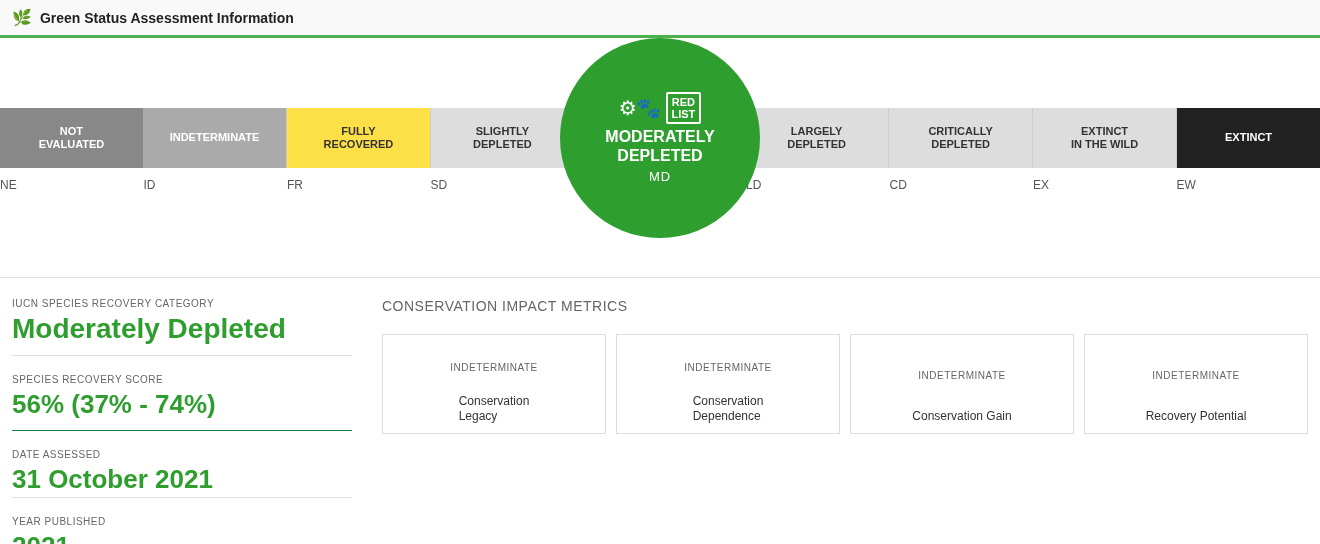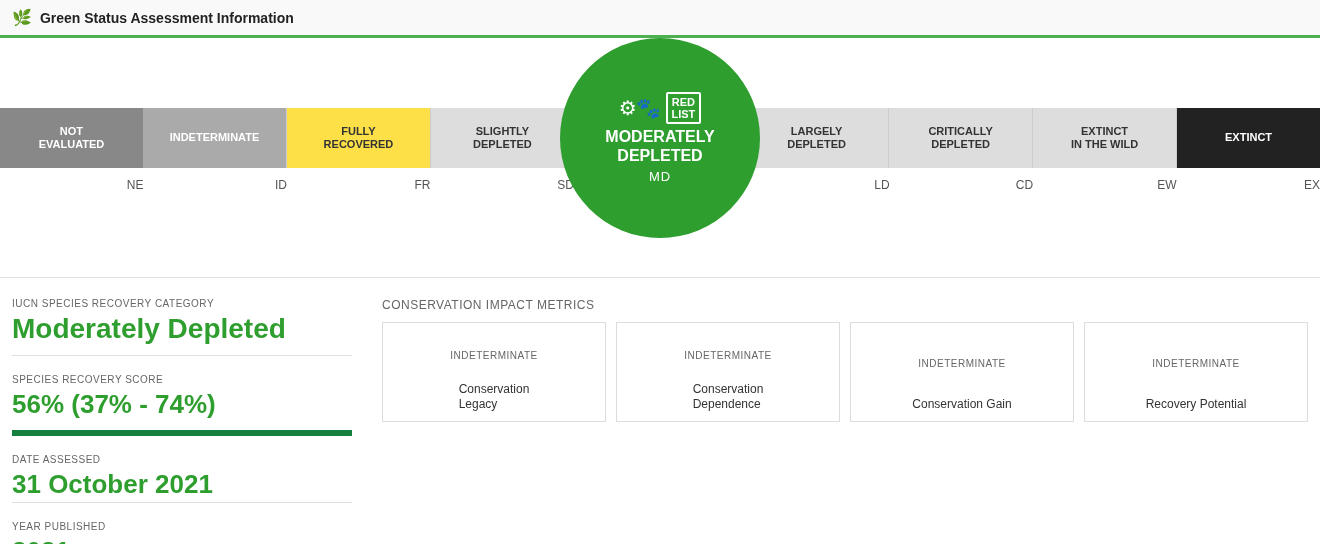--- a/index.html
+++ b/index.html
@@ -51,21 +51,21 @@
     .status-item.critically-depleted { background: #ddd; color: #333; border-right: 1px solid #ccc; }
     .status-item.extinct-in-wild { background: #ddd; color: #333; border-right: 1px solid #ccc; }
     .status-item.extinct { background: #222; color: #fff; }
 
     .abbreviations {
       display: flex;
       margin-top: 6px;
     }
     .abbr-item {
       flex: 1;
-      text-align: right;
+      text-align: left;
       font-size: 12px;
       color: #555;
       padding: 4px 0;
     }
     .abbr-item.md-abbr { flex: 1.2; }
 
     .circle-container {
       position: absolute;
       top: 0px;
       left: 50%;
@@ -147,46 +147,46 @@
       font-weight: bold;
       color: #2e9e2e;
       border-bottom: 1px solid #e0e0e0;
       padding-bottom: 10px;
     }
 
     .score-value {
       font-size: 26px;
       font-weight: bold;
       color: #2e9e2e;
-      border-bottom: 6px solid #15803d;
+      border-bottom: 1px solid #15803d;
       padding-bottom: 10px;
     }
 
     .date-value {
       font-size: 26px;
       font-weight: bold;
       color: #2e9e2e;
       border-bottom: 1px solid #e0e0e0;
       padding-bottom: 2px;
     }
 
     .year-value {
       font-size: 26px;
       font-weight: bold;
       color: #2e9e2e;
     }
 
     .right-panel { flex: 1; }
 
     .metrics-label {
-      font-size: 12px;
+      font-size: 14px;
       color: #666;
       text-transform: uppercase;
       letter-spacing: 0.5px;
-      margin-bottom: 10px;
+      margin-bottom: 20px;
     }
 
     .metrics-grid {
       display: flex;
       gap: 10px;
     }
 
     .metric-card {
       flex: 1;
       border: 1px solid #ddd;
@@ -256,22 +256,22 @@
   </div>
 
   <div class="abbreviations">
     <div class="abbr-item">NE</div>
     <div class="abbr-item">ID</div>
     <div class="abbr-item">FR</div>
     <div class="abbr-item">SD</div>
     <div class="abbr-item md-abbr">MD</div>
     <div class="abbr-item">LD</div>
     <div class="abbr-item">CD</div>
+    <div class="abbr-item">EX</div>
     <div class="abbr-item">EW</div>
-    <div class="abbr-item">EX</div>
   </div>
 </div>
 
 <div class="bottom-section">
 
   <div class="left-panel">
     <div class="label-small">IUCN SPECIES RECOVERY CATEGORY</div>
     <div class="category-title">Moderately Depleted</div>
 
     <div class="label-small">SPECIES RECOVERY SCORE</div>

